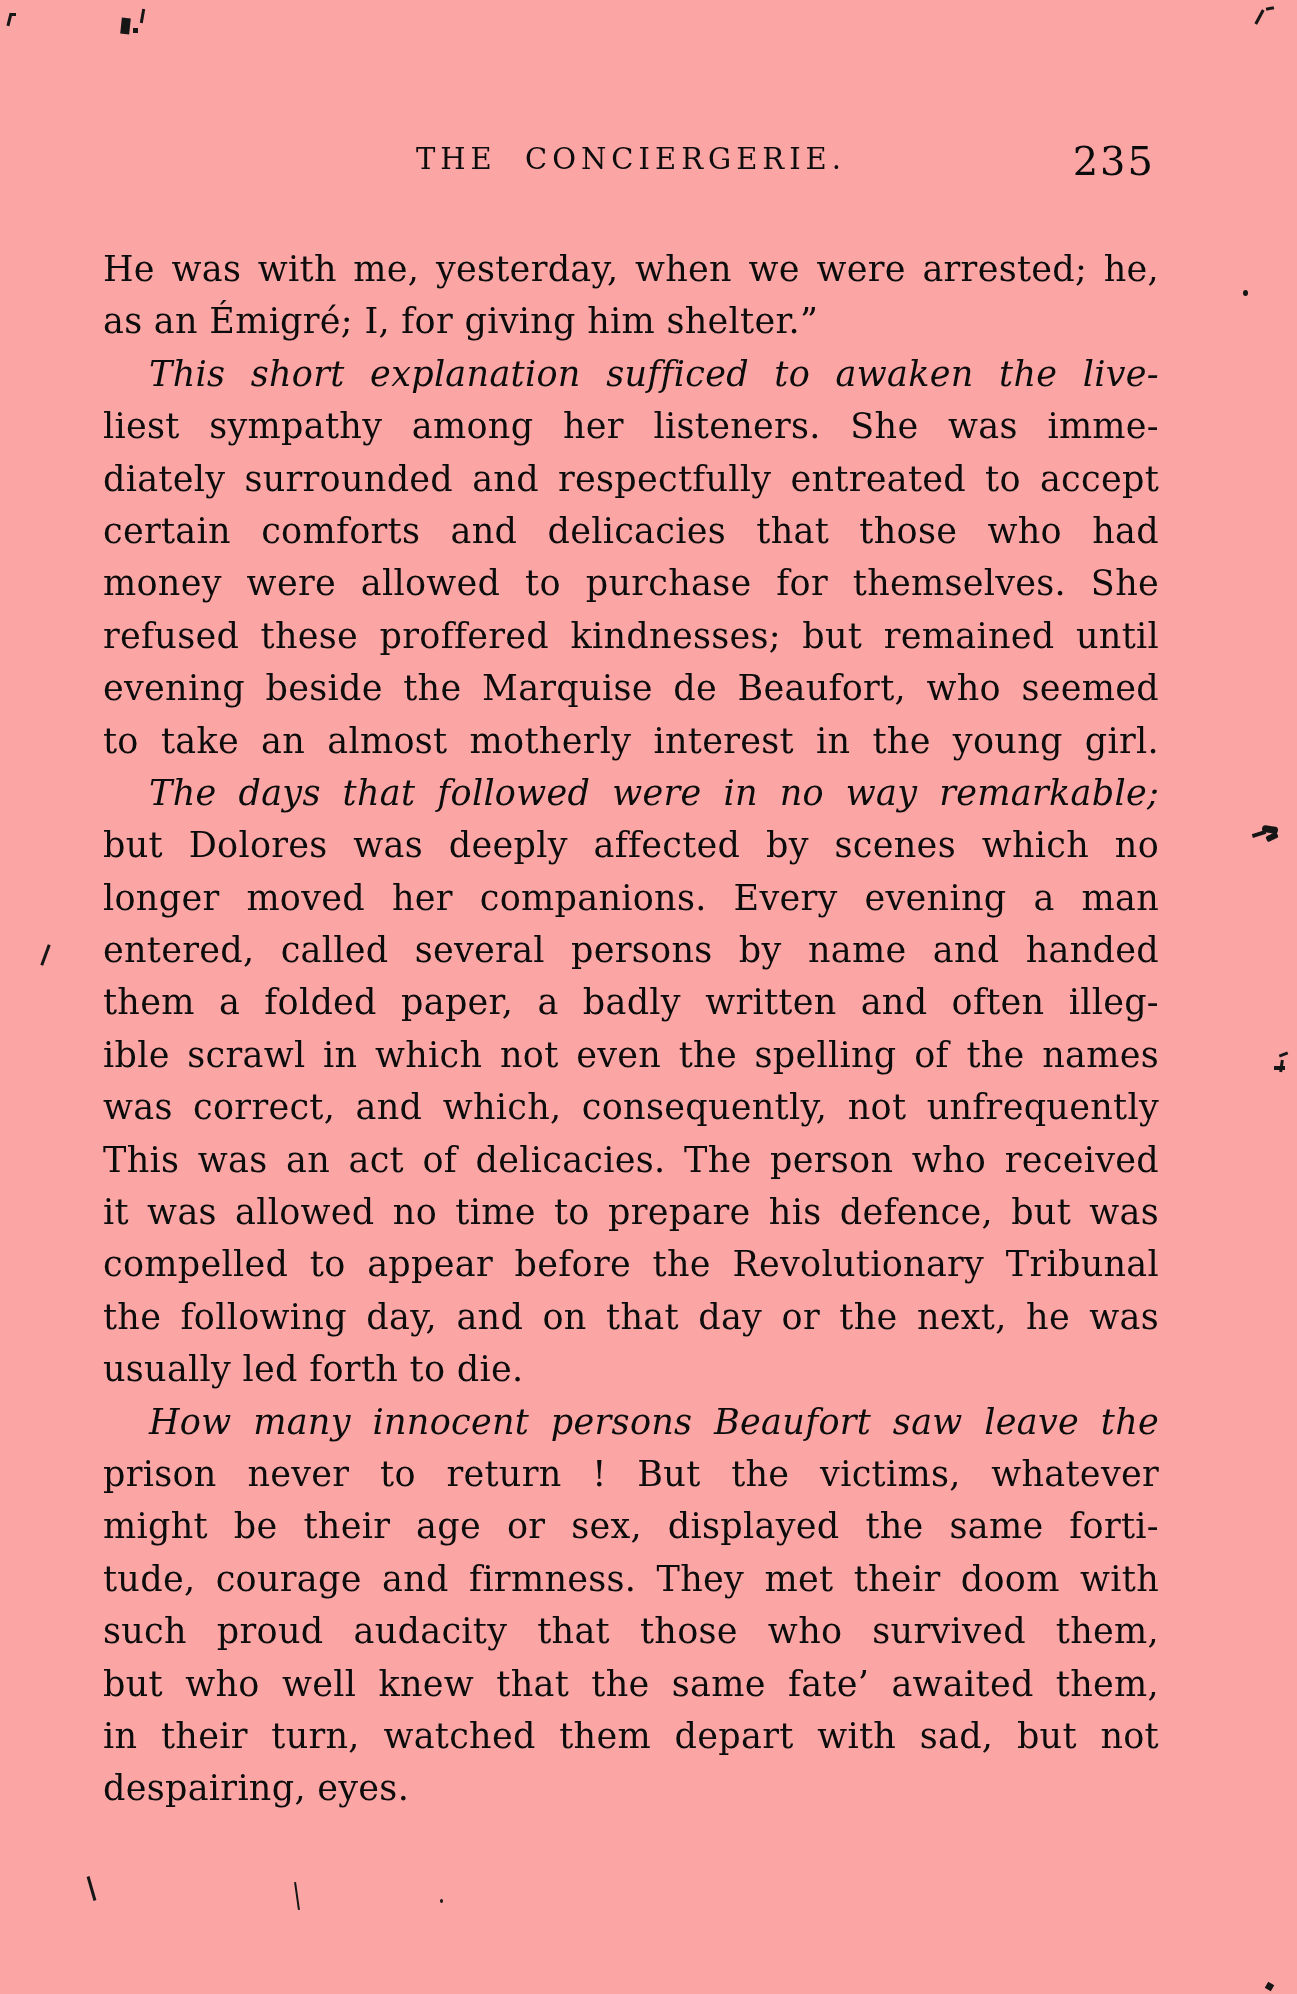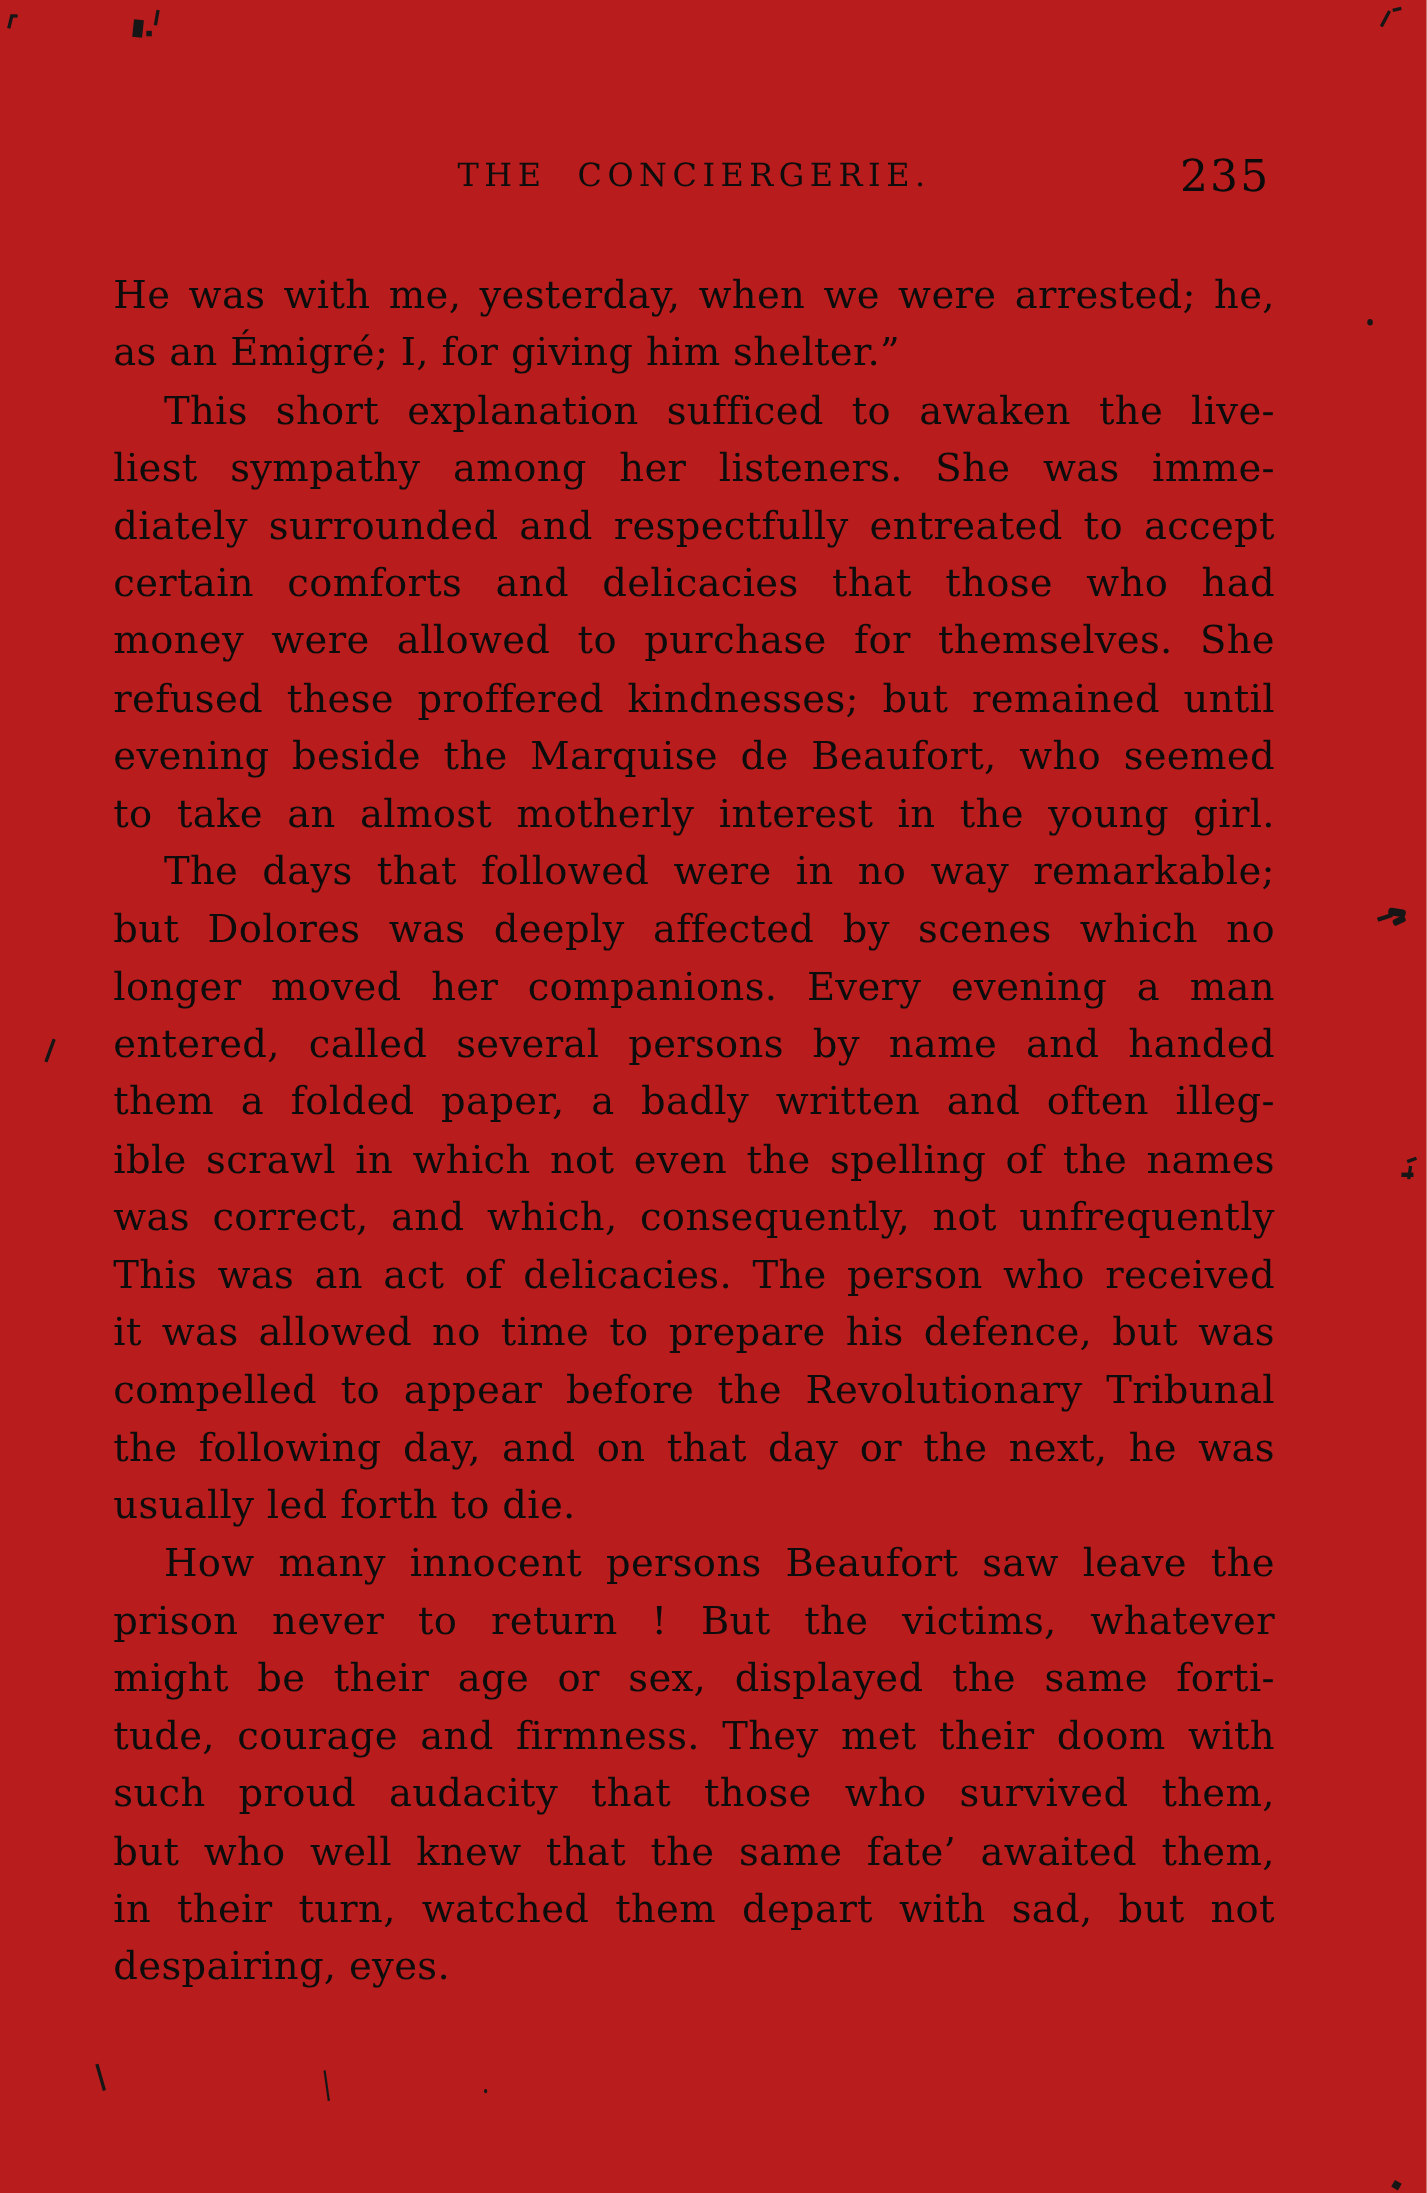--- a/index.html
+++ b/index.html
@@ -1,19 +1,19 @@
 <!DOCTYPE html>
 <html><head>
 <meta charset="utf-8">
 <style>
   html,body{margin:0;padding:0;background:#e8e8e4;}
   #page{
     position:relative;
     width:1297px;height:1994px;
-    background:#b91c1c;
+    background:#fca5a5;
     overflow:hidden;
     font-family:"DejaVu Serif","Liberation Serif",serif;
     color:#0c0c0c;
   }
   
   #runhead{
     position:absolute;left:103px;top:138px;width:1056px;height:44px;
   }
   #head-title{
     position:absolute;left:0;top:4px;width:100%;
@@ -29,21 +29,21 @@
   
   #textblock{
     position:absolute;left:103px;top:243px;width:1056px;
     font-size:35px;line-height:52.4px;
     letter-spacing:0.3px;
     color:#0c0c0c;
   }
   .line{height:52.4px;white-space:normal;}
   .line.j{text-align:justify;text-align-last:justify;}
   .line.plain{text-align:right;text-align-last:left;}
-  .line.indent{padding-left:46px;}
+  .line.indent{padding-left:46px;font-style:italic;}
   
   .speck{position:absolute;background:#161616;}
   .round{border-radius:50%;}
 </style>
 </head>
 <body>
 
 <div id="page">
 
   <div id="runhead">

